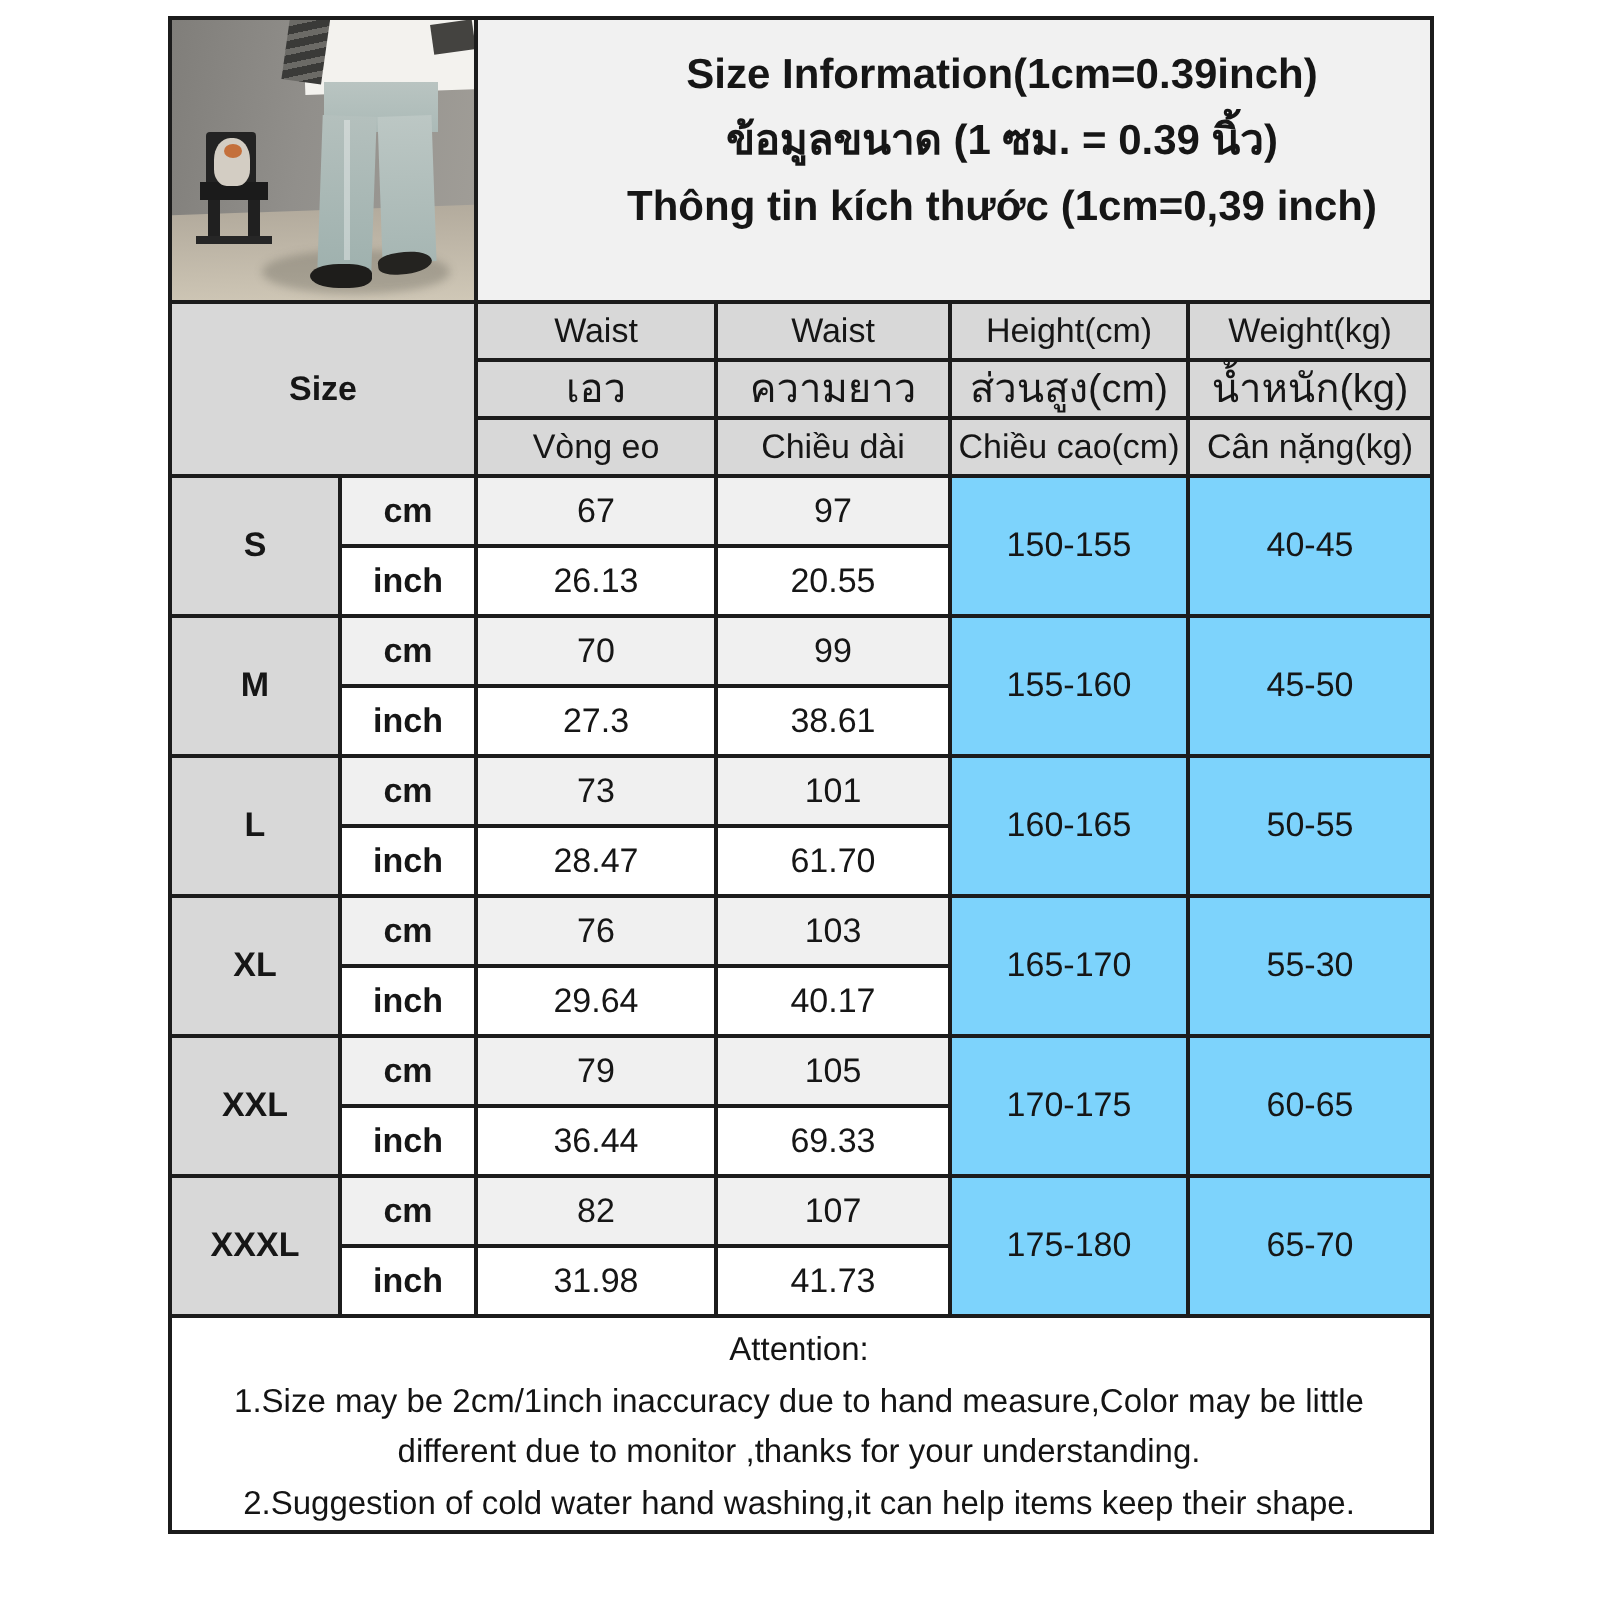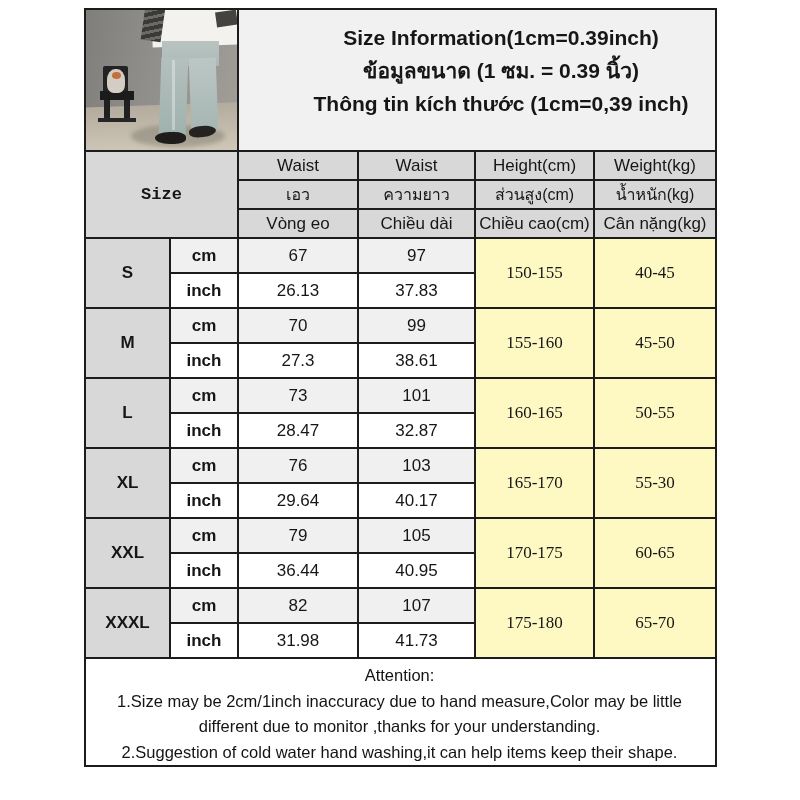--- a/index.html
+++ b/index.html
@@ -19,28 +19,28 @@
 
   tr.r-top{height:142px}
   tr.r-head{height:29px}
   tr.r-data{height:35px}
   tr.r-note{height:92px}
 
   td.title-cell{background:#f1f1f1;}
   .title-stack{display:flex;flex-direction:column;justify-content:center;align-items:center;height:100%;padding-bottom:18px;gap:11px;padding-left:48px;}
   .title-line{font-weight:bold;font-size:21px;letter-spacing:0;line-height:1.05;}
 
-  td.corner{background:#d8d8d8;font-weight:bold;font-size:30px;font-family:Liberation Mono, monospace;}
+  td.corner{background:#d8d8d8;font-weight:bold;font-size:30px;}
   td.hcell{background:#d8d8d8;font-weight:normal;font-size:17px;line-height:1;}
-  td.hcell.th{font-size:16px;}
+  td.hcell.th{font-size:20px;}
   td.sizecell{background:#d8d8d8;font-weight:bold;font-size:17px;}
   td.unit{font-weight:bold;font-size:16px;}
   tr.cmrow td.unit, tr.cmrow td.val{background:#f0f0f0;}
   tr.inchrow td.unit, tr.inchrow td.val{background:#ffffff;border-radius:10px;}
-  td.range{background:#fef9c3;font-family:Liberation Serif, serif;}
+  td.range{background:#7dd3fc;}
   td.val, td.range{font-weight:400;font-size:17px;}
 
   td.attention{vertical-align:top;text-align:left;background:#ffffff;}
   .note-wrap{padding:4px 8px 0 6px;font-size:16.5px;line-height:1.55;color:#141414;}
 
   
   td.photo-cell{padding:0;position:relative;background:#95948f;}
   .photo{position:absolute;inset:0;overflow:hidden;}
   .ph-wall{position:absolute;left:0;top:0;right:0;height:72%;
     background:linear-gradient(100deg,#807e7a 0%,#918f8b 45%,#a09d97 100%);}
@@ -138,21 +138,21 @@
     <td class="sizecell" rowspan="2">S</td>
     <td class="unit">cm</td>
     <td class="val">67</td>
     <td class="val">97</td>
     <td class="range" rowspan="2">150-155</td>
     <td class="range" rowspan="2">40-45</td>
   </tr>
   <tr class="r-data inchrow">
     <td class="unit">inch</td>
     <td class="val">26.13</td>
-    <td class="val">37.83</td>
+    <td class="val">20.55</td>
   </tr>
 
   <tr class="r-data cmrow">
     <td class="sizecell" rowspan="2">M</td>
     <td class="unit">cm</td>
     <td class="val">70</td>
     <td class="val">99</td>
     <td class="range" rowspan="2">155-160</td>
     <td class="range" rowspan="2">45-50</td>
   </tr>
@@ -166,21 +166,21 @@
     <td class="sizecell" rowspan="2">L</td>
     <td class="unit">cm</td>
     <td class="val">73</td>
     <td class="val">101</td>
     <td class="range" rowspan="2">160-165</td>
     <td class="range" rowspan="2">50-55</td>
   </tr>
   <tr class="r-data inchrow">
     <td class="unit">inch</td>
     <td class="val">28.47</td>
-    <td class="val">32.87</td>
+    <td class="val">61.70</td>
   </tr>
 
   <tr class="r-data cmrow">
     <td class="sizecell" rowspan="2">XL</td>
     <td class="unit">cm</td>
     <td class="val">76</td>
     <td class="val">103</td>
     <td class="range" rowspan="2">165-170</td>
     <td class="range" rowspan="2">55-30</td>
   </tr>
@@ -194,21 +194,21 @@
     <td class="sizecell" rowspan="2">XXL</td>
     <td class="unit">cm</td>
     <td class="val">79</td>
     <td class="val">105</td>
     <td class="range" rowspan="2">170-175</td>
     <td class="range" rowspan="2">60-65</td>
   </tr>
   <tr class="r-data inchrow">
     <td class="unit">inch</td>
     <td class="val">36.44</td>
-    <td class="val">40.95</td>
+    <td class="val">69.33</td>
   </tr>
 
   <tr class="r-data cmrow">
     <td class="sizecell" rowspan="2">XXXL</td>
     <td class="unit">cm</td>
     <td class="val">82</td>
     <td class="val">107</td>
     <td class="range" rowspan="2">175-180</td>
     <td class="range" rowspan="2">65-70</td>
   </tr>

